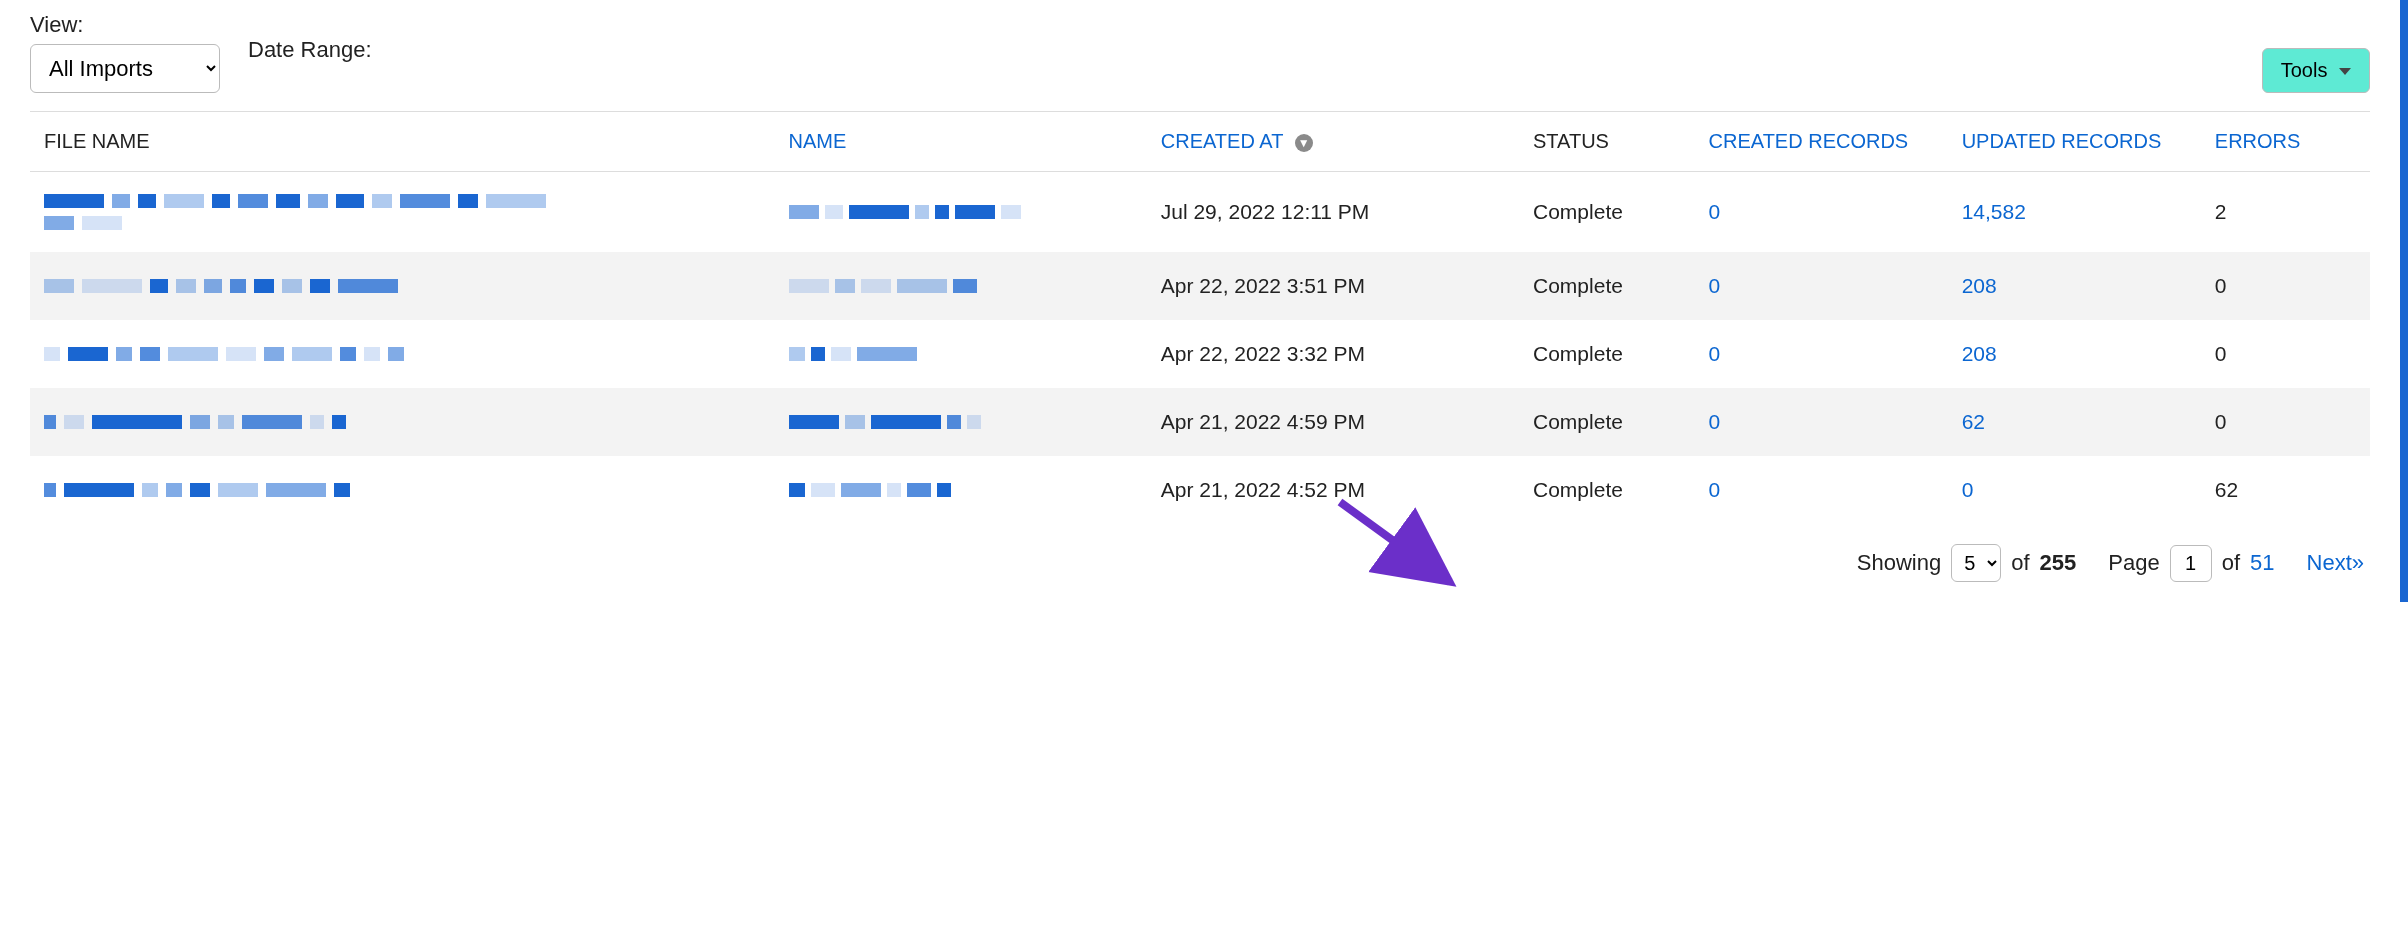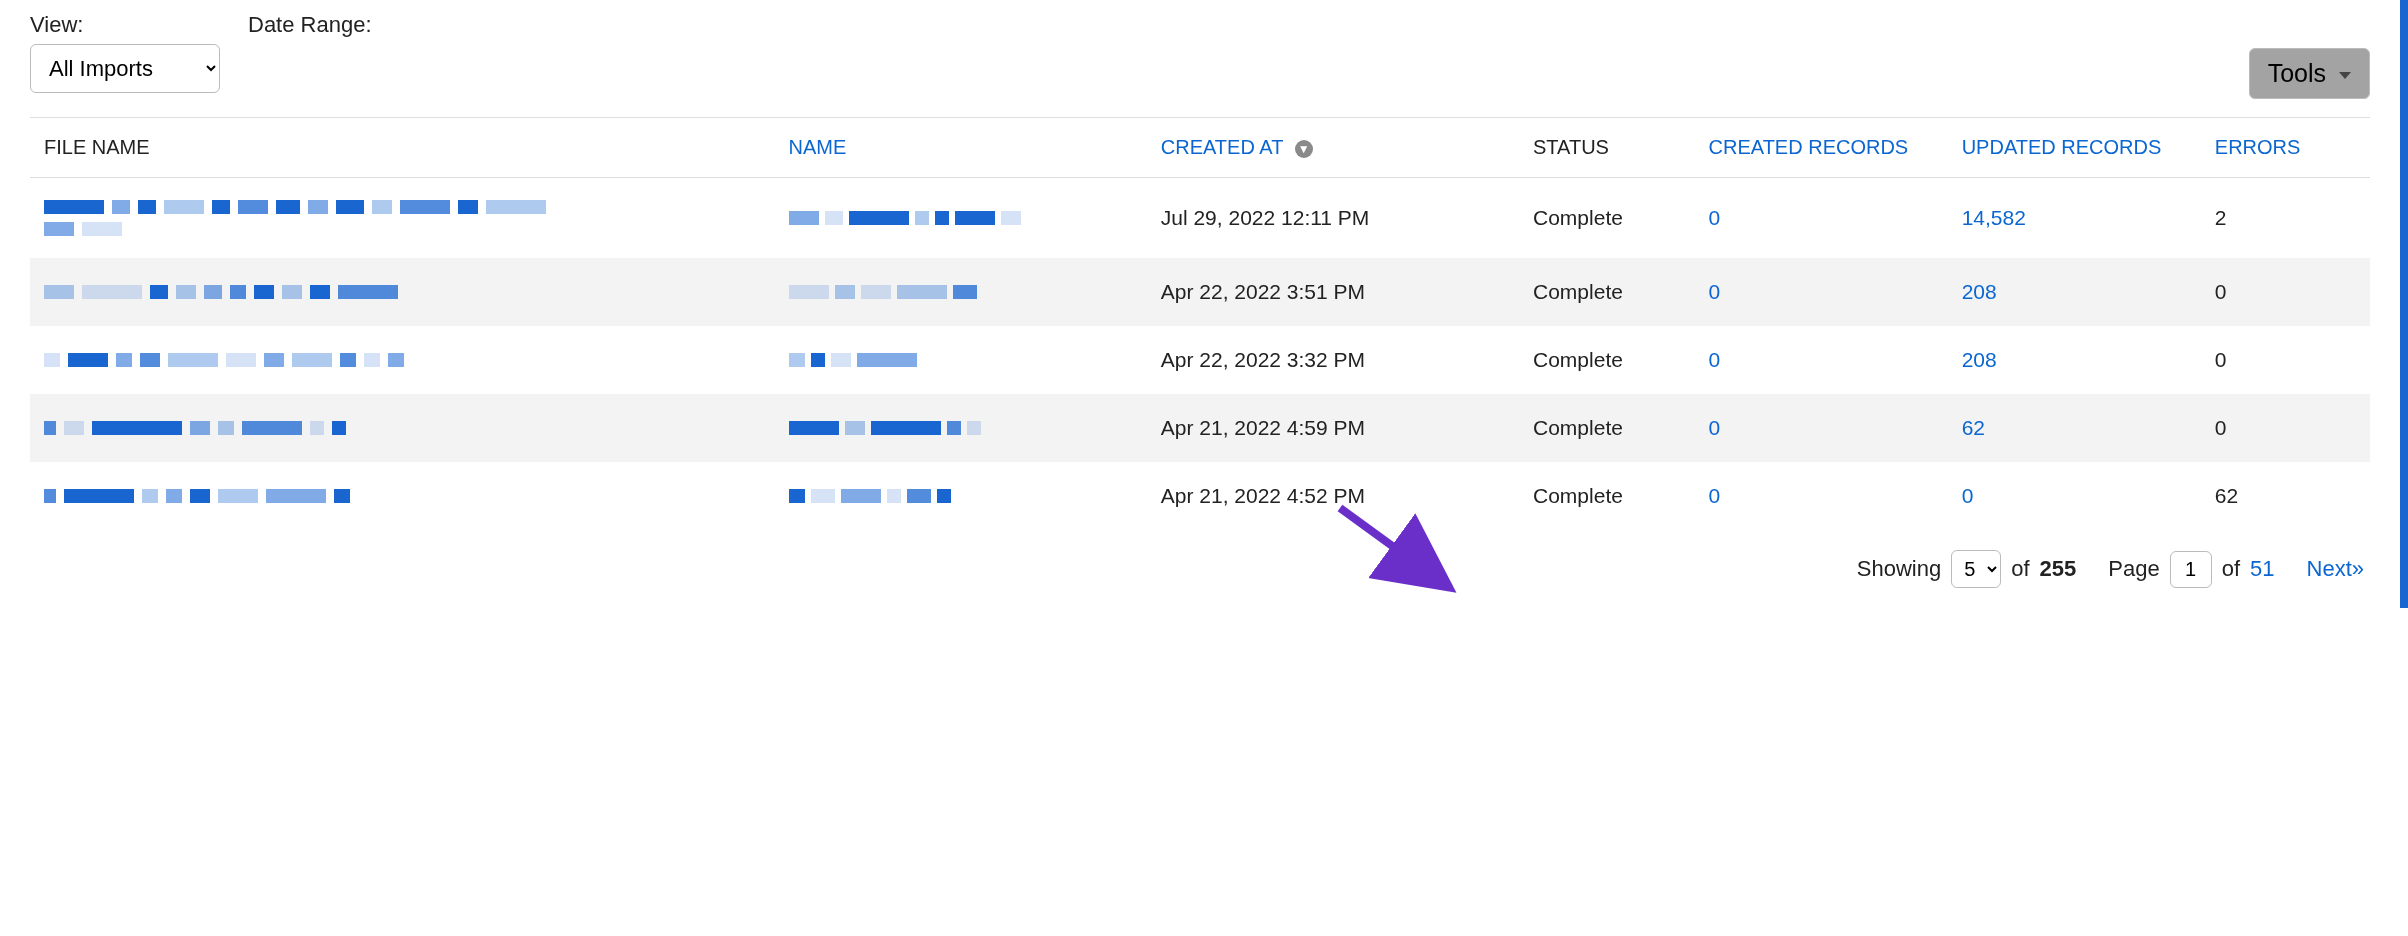--- a/index.html
+++ b/index.html
@@ -15,46 +15,46 @@
     border-right: 8px solid #1a66d1;
   }
   h1.page-title {
     font-size: 38px;
     font-weight: 400;
     color: #254b8d;
     margin: 0 0 18px 0;
   }
   .filters-row {
     display: flex;
-    align-items: flex-start;
+    align-items: center;
     gap: 28px;
     margin-bottom: 18px;
   }
   .filter-group { display: flex; flex-direction: column; }
   .filter-label {
     font-size: 22px;
     color: #222;
     margin-bottom: 6px;
   }
   select.filter-select {
     font-size: 22px;
     padding: 10px 18px 10px 14px;
     border: 1px solid #bbb;
     border-radius: 6px;
     background: #fff;
     min-width: 190px;
     appearance: auto;
   }
   .tools-wrap { margin-left: auto; }
   .tools-btn {
-    font-size: 25px;
+    font-size: 20px;
     padding: 10px 18px;
     border: 1px solid #bbb;
     border-radius: 6px;
-    background: #a3a3a3;
+    background: #5eead4;
     cursor: pointer;
     margin-top: 36px;
   }
   .caret-down-sm {
     display: inline-block;
     margin-left: 6px;
     vertical-align: middle;
     width: 0; height: 0;
     border-left: 6px solid transparent;
     border-right: 6px solid transparent;

